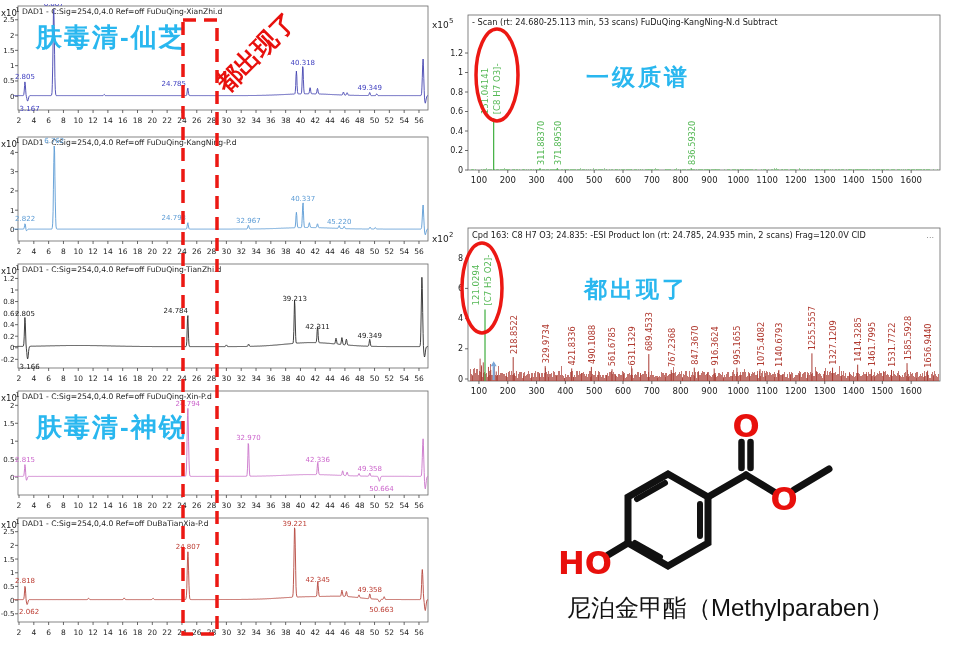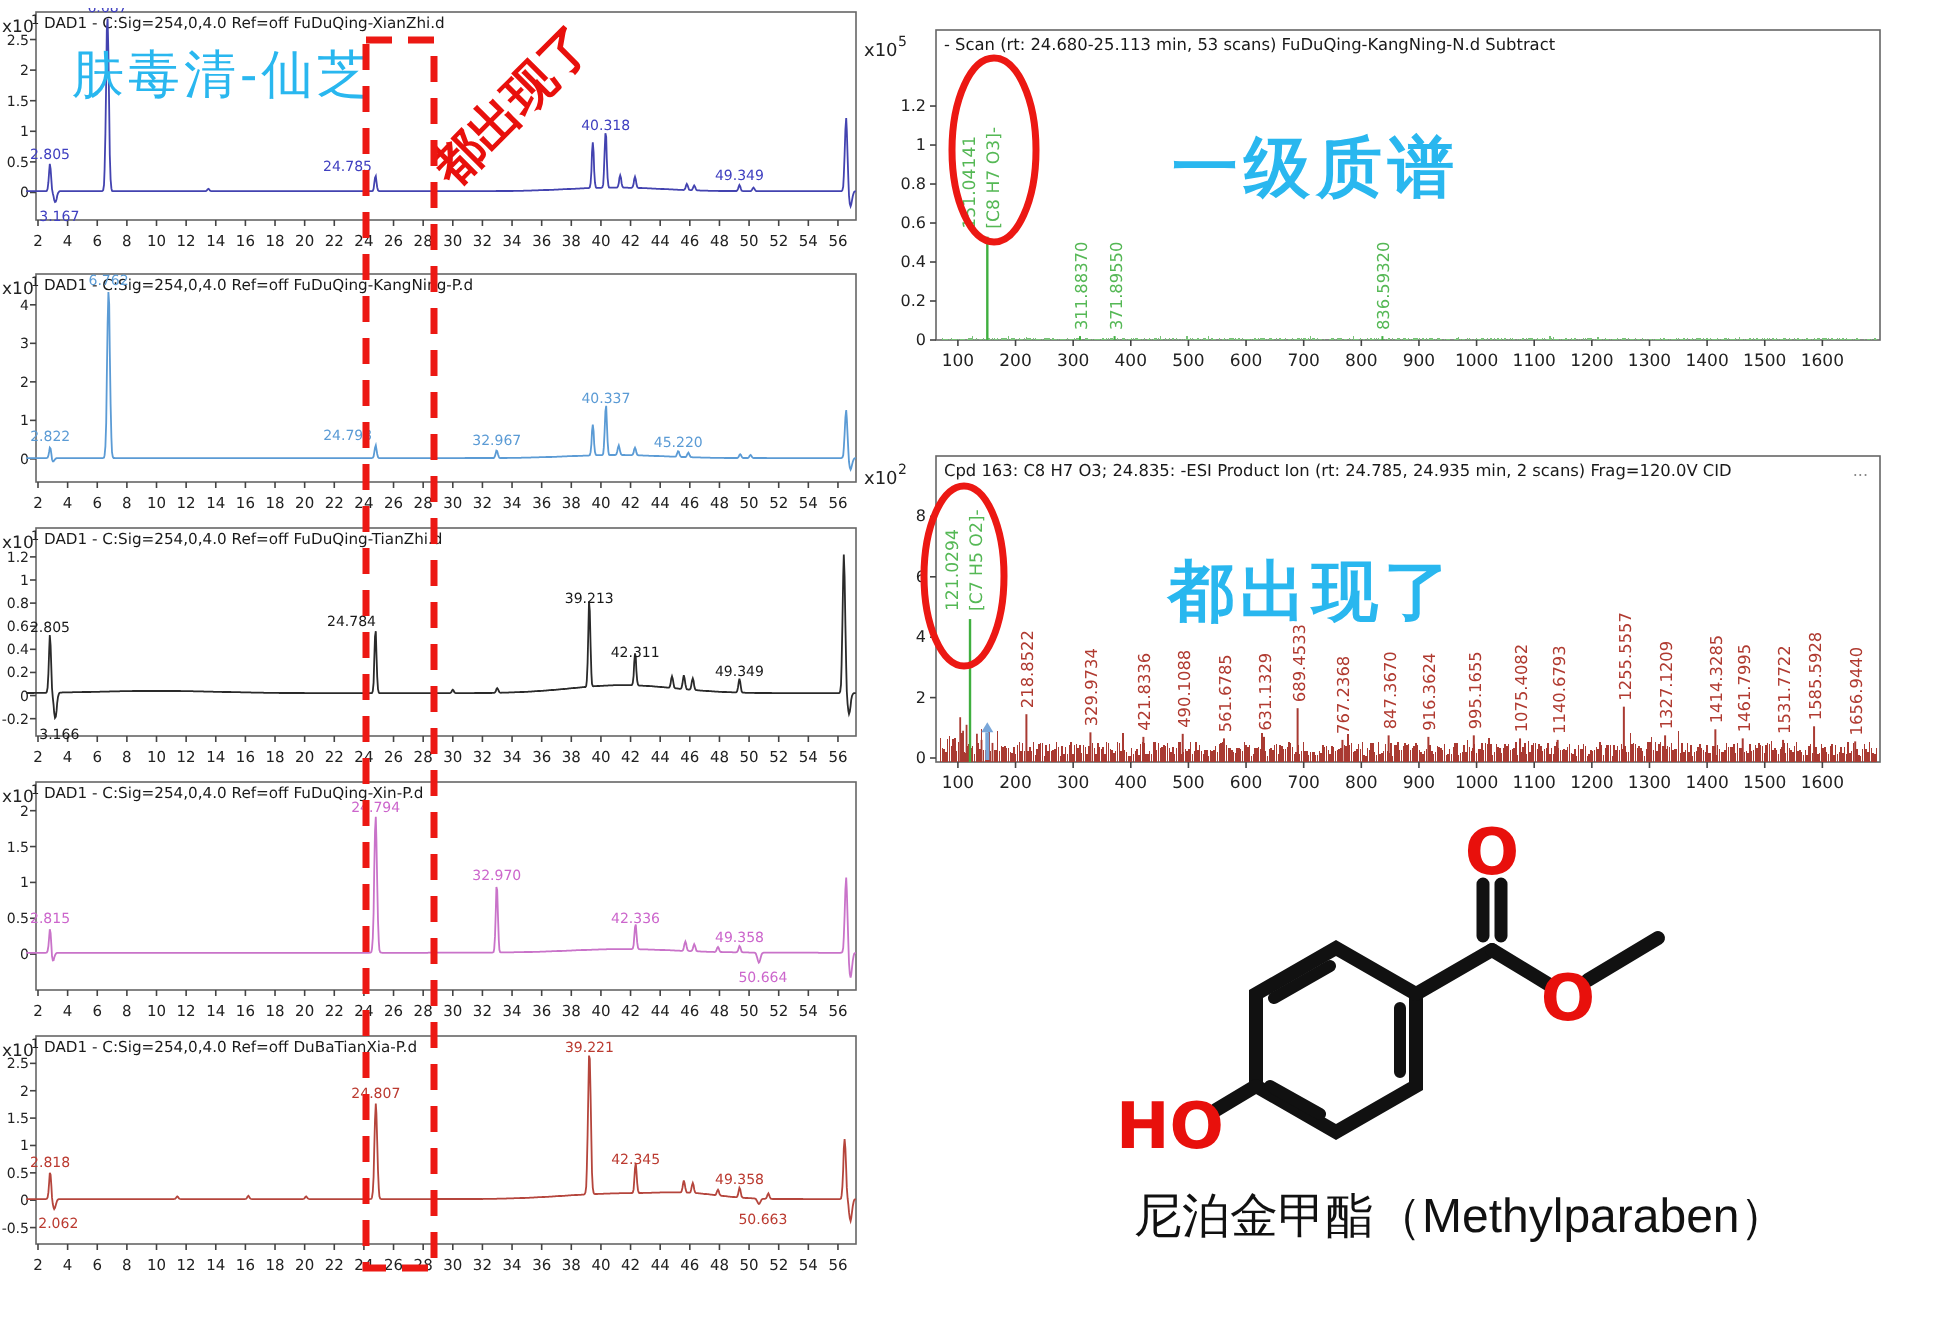--- a/index.html
+++ b/index.html
@@ -1,22 +1,22 @@
 <!DOCTYPE html>
 <html><head>
 <meta charset="utf-8">
 <style>
   html,body{margin:0;padding:0;background:#fff;}
   body{font-family:"Liberation Sans","DejaVu Sans",sans-serif;}
   #app{position:relative;width:970px;height:664px;background:#fff;overflow:hidden;}
   #app svg text{font-family:"DejaVu Sans","Liberation Sans",sans-serif;}
   .panel{position:absolute;}
   .panel svg{position:absolute;left:0;top:0;}
-  .sample-label{position:absolute;color:#29b7ef;font-size:26px;font-weight:normal;letter-spacing:2px;white-space:nowrap;}
-  .ms-label{position:absolute;color:#29b7ef;font-size:33px;font-weight:bold;letter-spacing:3px;white-space:nowrap;}
+  .sample-label{position:absolute;color:#29b7ef;font-size:26px;font-weight:bold;letter-spacing:2px;white-space:nowrap;}
+  .ms-label{position:absolute;color:#29b7ef;font-size:23px;font-weight:bold;letter-spacing:3px;white-space:nowrap;}
   #note{position:absolute;left:206px;top:36px;color:#e8100c;font-size:25px;font-weight:bold;white-space:nowrap;transform:rotate(-45deg);}
   #overlay{position:absolute;left:0;top:0;pointer-events:none;z-index:50;}
   #structure-caption{position:absolute;left:27px;top:192px;font-size:24px;font-weight:normal;color:#111;white-space:nowrap;}
 </style>
 </head>
 <body>
 
 <div id="app">
 
   <section class="panel" style="left:0;top:4px;width:432px;height:130px;">
@@ -344,20 +344,21 @@
         <line x1="418.978" y1="106" x2="418.978" y2="109" stroke="#444" stroke-width="0.8"></line>
         <text x="418.978" y="119" font-size="7.5" fill="#222" text-anchor="middle">56</text>
         <path d="M13.1,87.4L13.4,87.4L13.8,87.4L14.2,87.4L14.6,87.4L14.9,87.4L15.3,87.4L15.7,87.4L16.0,87.4L16.4,87.4L16.8,87.4L17.1,87.4L17.5,87.4L17.9,87.4L18.3,87.4L18.6,87.4L19.0,87.4L19.4,87.4L19.7,87.4L20.1,87.4L20.5,87.4L20.9,87.4L21.2,87.4L21.6,87.4L22.0,87.4L22.3,87.4L22.7,87.4L23.1,87.3L23.4,87.2L23.8,86.5L24.2,84.1L24.6,79.3L24.9,75.6L25.3,77.6L25.7,83.8L26.0,89.1L26.4,91.2L26.8,91.1L27.1,89.9L27.5,88.7L27.9,87.9L28.3,87.5L28.6,87.4L29.0,87.4L29.4,87.4L29.7,87.4L30.1,87.4L30.5,87.4L30.9,87.4L31.2,87.4L31.6,87.4L32.0,87.4L32.3,87.4L32.7,87.4L33.1,87.4L33.4,87.4L33.8,87.4L34.2,87.4L34.6,87.4L34.9,87.4L35.3,87.4L35.7,87.4L36.0,87.4L36.4,87.4L36.8,87.4L37.1,87.4L37.5,87.4L37.9,87.4L38.3,87.4L38.6,87.4L39.0,87.4L39.4,87.4L39.7,87.4L40.1,87.4L40.5,87.4L40.9,87.4L41.2,87.4L41.6,87.4L42.0,87.4L42.3,87.4L42.7,87.4L43.1,87.4L43.4,87.4L43.8,87.4L44.2,87.4L44.6,87.4L44.9,87.4L45.3,87.4L45.7,87.4L46.0,87.4L46.4,87.4L46.8,87.4L47.1,87.4L47.5,87.4L47.9,87.4L48.3,87.4L48.6,87.4L49.0,87.4L49.4,87.4L49.7,87.4L50.1,87.4L50.5,87.4L50.9,87.4L51.2,87.4L51.6,87.4L52.0,87.4L52.3,87.4L52.7,87.4L53.1,87.4L53.4,87.4L53.8,87.4L54.2,87.4L54.6,87.4L54.9,87.4L55.3,87.4L55.7,87.4L56.0,87.4L56.4,87.4L56.8,87.4L57.1,87.4L57.5,87.4L57.9,87.4L58.3,87.4L58.6,87.4L59.0,87.4L59.4,87.4L59.7,87.4L60.1,87.4L60.5,87.4L60.8,87.4L61.2,87.4L61.6,87.4L62.0,87.4L62.3,87.4L62.7,87.4L63.1,87.4L63.4,87.4L63.8,87.4L64.2,87.4L64.6,87.4L64.9,87.4L65.3,87.4L65.7,87.4L66.0,87.4L66.4,87.4L66.8,87.4L67.1,87.4L67.5,87.4L67.9,87.4L68.3,87.4L68.6,87.4L69.0,87.4L69.4,87.4L69.7,87.4L70.1,87.4L70.5,87.4L70.8,87.4L71.2,87.4L71.6,87.4L72.0,87.4L72.3,87.4L72.7,87.4L73.1,87.4L73.4,87.4L73.8,87.4L74.2,87.4L74.6,87.4L74.9,87.4L75.3,87.4L75.7,87.4L76.0,87.4L76.4,87.4L76.8,87.4L77.1,87.4L77.5,87.4L77.9,87.4L78.3,87.4L78.6,87.4L79.0,87.4L79.4,87.4L79.7,87.4L80.1,87.4L80.5,87.4L80.8,87.4L81.2,87.4L81.6,87.4L82.0,87.4L82.3,87.4L82.7,87.4L83.1,87.4L83.4,87.4L83.8,87.4L84.2,87.4L84.6,87.4L84.9,87.4L85.3,87.4L85.7,87.4L86.0,87.4L86.4,87.4L86.8,87.4L87.1,87.4L87.5,87.4L87.9,87.4L88.3,87.4L88.6,87.4L89.0,87.4L89.4,87.4L89.7,87.4L90.1,87.4L90.5,87.4L90.8,87.4L91.2,87.4L91.6,87.4L92.0,87.4L92.3,87.4L92.7,87.4L93.1,87.4L93.4,87.4L93.8,87.4L94.2,87.4L94.6,87.4L94.9,87.4L95.3,87.4L95.7,87.4L96.0,87.4L96.4,87.4L96.8,87.4L97.1,87.4L97.5,87.4L97.9,87.4L98.3,87.4L98.6,87.4L99.0,87.4L99.4,87.4L99.7,87.4L100.1,87.4L100.5,87.4L100.8,87.4L101.2,87.4L101.6,87.4L102.0,87.4L102.3,87.4L102.7,87.4L103.1,87.4L103.4,87.4L103.8,87.4L104.2,87.4L104.6,87.4L104.9,87.4L105.3,87.4L105.7,87.4L106.0,87.4L106.4,87.4L106.8,87.4L107.1,87.4L107.5,87.4L107.9,87.4L108.3,87.4L108.6,87.4L109.0,87.4L109.4,87.4L109.7,87.4L110.1,87.4L110.5,87.4L110.8,87.4L111.2,87.4L111.6,87.4L112.0,87.4L112.3,87.4L112.7,87.4L113.1,87.4L113.4,87.4L113.8,87.4L114.2,87.4L114.6,87.4L114.9,87.4L115.3,87.4L115.7,87.4L116.0,87.4L116.4,87.4L116.8,87.4L117.1,87.4L117.5,87.4L117.9,87.4L118.3,87.4L118.6,87.4L119.0,87.4L119.4,87.4L119.7,87.4L120.1,87.4L120.5,87.4L120.8,87.4L121.2,87.4L121.6,87.4L122.0,87.4L122.3,87.4L122.7,87.4L123.1,87.4L123.4,87.4L123.8,87.4L124.2,87.4L124.5,87.4L124.9,87.4L125.3,87.4L125.7,87.4L126.0,87.4L126.4,87.4L126.8,87.4L127.1,87.4L127.5,87.4L127.9,87.4L128.3,87.4L128.6,87.4L129.0,87.4L129.4,87.4L129.7,87.4L130.1,87.4L130.5,87.4L130.8,87.4L131.2,87.4L131.6,87.4L132.0,87.4L132.3,87.4L132.7,87.4L133.1,87.4L133.4,87.4L133.8,87.4L134.2,87.4L134.5,87.4L134.9,87.4L135.3,87.4L135.7,87.4L136.0,87.4L136.4,87.4L136.8,87.4L137.1,87.4L137.5,87.4L137.9,87.4L138.3,87.4L138.6,87.4L139.0,87.4L139.4,87.4L139.7,87.4L140.1,87.4L140.5,87.4L140.8,87.4L141.2,87.4L141.6,87.4L142.0,87.4L142.3,87.4L142.7,87.4L143.1,87.4L143.4,87.4L143.8,87.4L144.2,87.4L144.5,87.4L144.9,87.4L145.3,87.4L145.7,87.4L146.0,87.4L146.4,87.4L146.8,87.4L147.1,87.4L147.5,87.4L147.9,87.4L148.3,87.4L148.6,87.4L149.0,87.4L149.4,87.4L149.7,87.4L150.1,87.4L150.5,87.4L150.8,87.4L151.2,87.4L151.6,87.4L152.0,87.4L152.3,87.4L152.7,87.4L153.1,87.4L153.4,87.4L153.8,87.4L154.2,87.4L154.5,87.4L154.9,87.4L155.3,87.4L155.7,87.4L156.0,87.4L156.4,87.4L156.8,87.4L157.1,87.4L157.5,87.4L157.9,87.4L158.3,87.4L158.6,87.4L159.0,87.4L159.4,87.4L159.7,87.4L160.1,87.4L160.5,87.4L160.8,87.4L161.2,87.4L161.6,87.4L162.0,87.4L162.3,87.4L162.7,87.4L163.1,87.4L163.4,87.4L163.8,87.4L164.2,87.4L164.5,87.4L164.9,87.4L165.3,87.4L165.7,87.4L166.0,87.4L166.4,87.4L166.8,87.4L167.1,87.4L167.5,87.4L167.9,87.4L168.3,87.4L168.6,87.4L169.0,87.4L169.4,87.4L169.7,87.4L170.1,87.4L170.5,87.4L170.8,87.4L171.2,87.4L171.6,87.4L172.0,87.4L172.3,87.4L172.7,87.4L173.1,87.4L173.4,87.4L173.8,87.4L174.2,87.4L174.5,87.4L174.9,87.4L175.3,87.4L175.7,87.4L176.0,87.4L176.4,87.4L176.8,87.4L177.1,87.4L177.5,87.4L177.9,87.4L178.3,87.4L178.6,87.4L179.0,87.4L179.4,87.4L179.7,87.4L180.1,87.4L180.5,87.4L180.8,87.4L181.2,87.4L181.6,87.4L182.0,87.4L182.3,87.4L182.7,87.4L183.1,87.4L183.4,87.4L183.8,87.4L184.2,87.4L184.5,87.4L184.9,87.3L185.3,87.3L185.7,86.9L186.0,85.3L186.4,80.0L186.8,67.4L187.1,47.0L187.5,26.6L187.9,19.4L188.2,30.8L188.6,52.3L189.0,71.2L189.4,81.8L189.7,85.9L190.1,87.1L190.5,87.3L190.8,87.3L191.2,87.4L191.6,87.4L192.0,87.4L192.3,87.4L192.7,87.4L193.1,87.4L193.4,87.4L193.8,87.4L194.2,87.4L194.5,87.4L194.9,87.4L195.3,87.4L195.7,87.4L196.0,87.4L196.4,87.4L196.8,87.4L197.1,87.4L197.5,87.4L197.9,87.4L198.2,87.4L198.6,87.4L199.0,87.4L199.4,87.4L199.7,87.4L200.1,87.4L200.5,87.4L200.8,87.4L201.2,87.4L201.6,87.4L202.0,87.4L202.3,87.4L202.7,87.4L203.1,87.4L203.4,87.4L203.8,87.4L204.2,87.4L204.5,87.4L204.9,87.4L205.3,87.4L205.7,87.4L206.0,87.4L206.4,87.4L206.8,87.4L207.1,87.4L207.5,87.4L207.9,87.4L208.2,87.4L208.6,87.4L209.0,87.4L209.4,87.4L209.7,87.4L210.1,87.4L210.5,87.4L210.8,87.4L211.2,87.4L211.6,87.4L212.0,87.4L212.3,87.4L212.7,87.4L213.1,87.4L213.4,87.4L213.8,87.4L214.2,87.3L214.5,87.3L214.9,87.3L215.3,87.3L215.7,87.3L216.0,87.3L216.4,87.3L216.8,87.3L217.1,87.3L217.5,87.3L217.9,87.3L218.2,87.3L218.6,87.3L219.0,87.3L219.4,87.3L219.7,87.3L220.1,87.3L220.5,87.3L220.8,87.3L221.2,87.3L221.6,87.3L222.0,87.3L222.3,87.3L222.7,87.3L223.1,87.3L223.4,87.3L223.8,87.3L224.2,87.3L224.5,87.3L224.9,87.3L225.3,87.3L225.7,87.3L226.0,87.3L226.4,87.3L226.8,87.3L227.1,87.3L227.5,87.3L227.9,87.3L228.2,87.3L228.6,87.3L229.0,87.3L229.4,87.3L229.7,87.3L230.1,87.3L230.5,87.3L230.8,87.3L231.2,87.3L231.6,87.3L232.0,87.3L232.3,87.3L232.7,87.3L233.1,87.3L233.4,87.3L233.8,87.3L234.2,87.3L234.5,87.3L234.9,87.3L235.3,87.3L235.7,87.3L236.0,87.3L236.4,87.3L236.8,87.3L237.1,87.3L237.5,87.3L237.9,87.3L238.2,87.3L238.6,87.3L239.0,87.3L239.4,87.3L239.7,87.3L240.1,87.3L240.5,87.3L240.8,87.3L241.2,87.3L241.6,87.3L242.0,87.3L242.3,87.3L242.7,87.3L243.1,87.3L243.4,87.3L243.8,87.3L244.2,87.3L244.5,87.3L244.9,87.3L245.3,87.3L245.7,87.3L246.0,87.3L246.4,87.2L246.8,87.0L247.1,85.4L247.5,79.2L247.9,66.4L248.2,54.5L248.6,56.1L249.0,69.3L249.4,81.0L249.7,85.9L250.1,87.1L250.5,87.2L250.8,87.2L251.2,87.2L251.6,87.2L252.0,87.2L252.3,87.2L252.7,87.2L253.1,87.2L253.4,87.2L253.8,87.2L254.2,87.2L254.5,87.2L254.9,87.2L255.3,87.2L255.7,87.2L256.0,87.2L256.4,87.2L256.8,87.2L257.1,87.1L257.5,87.1L257.9,87.1L258.2,87.1L258.6,87.1L259.0,87.1L259.4,87.1L259.7,87.1L260.1,87.1L260.5,87.1L260.8,87.1L261.2,87.1L261.6,87.1L261.9,87.1L262.3,87.0L262.7,87.0L263.1,87.0L263.4,87.0L263.8,87.0L264.2,87.0L264.5,87.0L264.9,87.0L265.3,87.0L265.7,87.0L266.0,87.0L266.4,86.9L266.8,86.9L267.1,86.9L267.5,86.9L267.9,86.9L268.2,86.9L268.6,86.9L269.0,86.9L269.4,86.9L269.7,86.9L270.1,86.8L270.5,86.8L270.8,86.8L271.2,86.8L271.6,86.8L271.9,86.8L272.3,86.8L272.7,86.8L273.1,86.7L273.4,86.7L273.8,86.7L274.2,86.7L274.5,86.7L274.9,86.7L275.3,86.7L275.7,86.7L276.0,86.6L276.4,86.6L276.8,86.6L277.1,86.6L277.5,86.6L277.9,86.6L278.2,86.6L278.6,86.5L279.0,86.5L279.4,86.5L279.7,86.5L280.1,86.5L280.5,86.5L280.8,86.5L281.2,86.4L281.6,86.4L281.9,86.4L282.3,86.4L282.7,86.4L283.1,86.4L283.4,86.3L283.8,86.3L284.2,86.3L284.5,86.3L284.9,86.3L285.3,86.3L285.7,86.3L286.0,86.2L286.4,86.2L286.8,86.2L287.1,86.2L287.5,86.2L287.9,86.2L288.2,86.1L288.6,86.1L289.0,86.1L289.4,86.1L289.7,86.1L290.1,86.1L290.5,86.1L290.8,86.0L291.2,86.0L291.6,86.0L291.9,86.0L292.3,86.0L292.7,86.0L293.1,86.0L293.4,85.9L293.8,85.9L294.2,85.9L294.5,85.9L294.9,85.9L295.3,85.9L295.7,85.9L296.0,85.8L296.4,85.8L296.8,85.8L297.1,85.8L297.5,85.8L297.9,85.8L298.2,85.8L298.6,85.8L299.0,85.8L299.4,85.7L299.7,85.7L300.1,85.7L300.5,85.7L300.8,85.7L301.2,85.7L301.6,85.7L301.9,85.7L302.3,85.7L302.7,85.7L303.1,85.7L303.4,85.6L303.8,85.6L304.2,85.6L304.5,85.6L304.9,85.6L305.3,85.6L305.7,85.6L306.0,85.6L306.4,85.6L306.8,85.6L307.1,85.6L307.5,85.6L307.9,85.6L308.2,85.6L308.6,85.6L309.0,85.6L309.4,85.6L309.7,85.6L310.1,85.6L310.5,85.6L310.8,85.6L311.2,85.6L311.6,85.6L311.9,85.6L312.3,85.6L312.7,85.6L313.1,85.6L313.4,85.6L313.8,85.6L314.2,85.6L314.5,85.6L314.9,85.6L315.3,85.6L315.7,85.6L316.0,85.5L316.4,85.2L316.8,83.6L317.1,79.6L317.5,74.6L317.9,73.3L318.2,77.3L318.6,82.2L319.0,84.8L319.4,85.5L319.7,85.6L320.1,85.7L320.5,85.7L320.8,85.7L321.2,85.7L321.6,85.7L321.9,85.7L322.3,85.7L322.7,85.7L323.1,85.7L323.4,85.7L323.8,85.7L324.2,85.8L324.5,85.8L324.9,85.8L325.3,85.8L325.6,85.8L326.0,85.8L326.4,85.8L326.8,85.8L327.1,85.8L327.5,85.9L327.9,85.9L328.2,85.9L328.6,85.9L329.0,85.9L329.4,85.9L329.7,85.9L330.1,86.0L330.5,86.0L330.8,86.0L331.2,86.0L331.6,86.0L331.9,86.0L332.3,86.0L332.7,86.1L333.1,86.1L333.4,86.1L333.8,86.1L334.2,86.1L334.5,86.1L334.9,86.1L335.3,86.2L335.6,86.2L336.0,86.2L336.4,86.2L336.8,86.2L337.1,86.2L337.5,86.3L337.9,86.3L338.2,86.3L338.6,86.3L339.0,86.3L339.4,86.3L339.7,86.3L340.1,86.4L340.5,86.4L340.8,86.4L341.2,86.3L341.6,85.9L341.9,84.7L342.3,82.8L342.7,81.8L343.1,82.9L343.4,84.8L343.8,86.0L344.2,86.4L344.5,86.5L344.9,86.6L345.3,86.6L345.6,86.5L346.0,86.2L346.4,85.3L346.8,83.8L347.1,83.1L347.5,83.9L347.9,85.3L348.2,86.3L348.6,86.6L349.0,86.7L349.4,86.7L349.7,86.7L350.1,86.7L350.5,86.8L350.8,86.8L351.2,86.8L351.6,86.8L351.9,86.8L352.3,86.8L352.7,86.8L353.1,86.8L353.4,86.9L353.8,86.9L354.2,86.9L354.5,86.9L354.9,86.9L355.3,86.9L355.6,86.9L356.0,86.9L356.4,86.9L356.8,86.9L357.1,87.0L357.5,86.9L357.9,86.7L358.2,86.1L358.6,85.0L359.0,84.5L359.4,85.1L359.7,86.1L360.1,86.8L360.5,87.0L360.8,87.0L361.2,87.1L361.6,87.1L361.9,87.1L362.3,87.1L362.7,87.1L363.1,87.1L363.4,87.1L363.8,87.1L364.2,87.1L364.5,87.1L364.9,87.1L365.3,87.1L365.6,87.1L366.0,87.1L366.4,87.2L366.8,87.2L367.1,87.2L367.5,87.2L367.9,87.2L368.2,87.1L368.6,86.9L369.0,86.2L369.4,84.9L369.7,84.0L370.1,84.5L370.5,85.8L370.8,86.8L371.2,87.1L371.6,87.2L371.9,87.2L372.3,87.2L372.7,87.2L373.1,87.2L373.4,87.2L373.8,87.2L374.2,87.2L374.5,87.3L374.9,87.3L375.3,87.3L375.6,87.3L376.0,87.3L376.4,87.3L376.8,87.3L377.1,87.3L377.5,87.4L377.9,87.8L378.2,88.6L378.6,89.9L379.0,91.4L379.4,92.3L379.7,92.0L380.1,90.7L380.5,89.2L380.8,88.2L381.2,87.6L381.6,87.4L381.9,87.3L382.3,87.3L382.7,87.3L383.1,87.3L383.4,87.3L383.8,87.3L384.2,87.3L384.5,87.3L384.9,87.3L385.3,87.3L385.6,87.3L386.0,87.3L386.4,87.3L386.8,87.3L387.1,87.3L387.5,87.3L387.9,87.3L388.2,87.3L388.6,87.3L389.0,87.3L389.3,87.3L389.7,87.3L390.1,87.3L390.5,87.3L390.8,87.3L391.2,87.3L391.6,87.3L391.9,87.3L392.3,87.3L392.7,87.3L393.1,87.3L393.4,87.3L393.8,87.3L394.2,87.3L394.5,87.3L394.9,87.3L395.3,87.3L395.6,87.3L396.0,87.3L396.4,87.3L396.8,87.3L397.1,87.3L397.5,87.3L397.9,87.3L398.2,87.3L398.6,87.3L399.0,87.3L399.3,87.3L399.7,87.3L400.1,87.3L400.5,87.3L400.8,87.3L401.2,87.3L401.6,87.3L401.9,87.3L402.3,87.3L402.7,87.3L403.1,87.3L403.4,87.3L403.8,87.3L404.2,87.3L404.5,87.3L404.9,87.3L405.3,87.3L405.6,87.3L406.0,87.3L406.4,87.3L406.8,87.3L407.1,87.3L407.5,87.3L407.9,87.3L408.2,87.3L408.6,87.3L409.0,87.3L409.3,87.4L409.7,87.4L410.1,87.4L410.5,87.4L410.8,87.4L411.2,87.4L411.6,87.4L411.9,87.4L412.3,87.4L412.7,87.4L413.1,87.4L413.4,87.4L413.8,87.4L414.2,87.4L414.5,87.4L414.9,87.4L415.3,87.4L415.6,87.4L416.0,87.4L416.4,87.4L416.8,87.4L417.1,87.4L417.5,87.4L417.9,87.4L418.2,87.4L418.6,87.4L419.0,87.4L419.3,87.4L419.7,87.4L420.1,87.4L420.5,87.3L420.8,87.3L421.2,86.9L421.6,85.0L421.9,79.5L422.3,68.6L422.7,55.7L423.1,49.8L423.4,56.2L423.8,70.2L424.2,83.4L424.5,92.5L424.9,97.9L425.3,99.8L425.6,98.4L426.0,94.9L426.4,91.3L426.8,89.0L427.1,87.9L427.5,87.5L427.9,87.4" fill="none" stroke="#c973c9" stroke-width="0.9"></path>
         <text x="25.036704999999998" y="72.51724137931035" font-size="7" fill="#cc66cc" text-anchor="middle">2.815</text>
         <text x="187.835158" y="16.931034482758623" font-size="7" fill="#cc66cc" text-anchor="middle">24.794</text>
         <text x="248.39479" y="50.99999999999999" font-size="7" fill="#cc66cc" text-anchor="middle">32.970</text>
         <text x="317.768752" y="72.51724137931035" font-size="7" fill="#cc66cc" text-anchor="middle">42.336</text>
         <text x="369.78070599999995" y="81.84137931034483" font-size="7" fill="#cc66cc" text-anchor="middle">49.358</text>
         <text x="381.454248" y="102.0896551724138" font-size="7" fill="#cc66cc" text-anchor="middle">50.664</text>
       </svg>
+    <div class="sample-label" style="left:36px;top:21px;">肤毒清-神锐</div>
   </section>
   <section class="panel" style="left:0;top:516px;width:432px;height:130px;">
     <svg width="432" height="130" viewBox="0 0 432 130">
         <rect x="18" y="2" width="410" height="104" fill="none" stroke="#666" stroke-width="0.8"></rect>
         <text x="22" y="10" font-size="7.6" fill="#1a1a1a">DAD1 - C:Sig=254,0,4.0  Ref=off DuBaTianXia-P.d</text>
         <text x="1" y="12" font-size="8.5" fill="#222">x10</text>
         <text x="15.5" y="8" font-size="6.5" fill="#222">1</text>
         <line x1="15" y1="97.78947368421053" x2="18" y2="97.78947368421053" stroke="#444" stroke-width="0.8"></line>
         <text x="14.5" y="100.28947368421053" font-size="7" fill="#222" text-anchor="end">-0.5</text>
         <line x1="15" y1="84.10526315789474" x2="18" y2="84.10526315789474" stroke="#444" stroke-width="0.8"></line>

